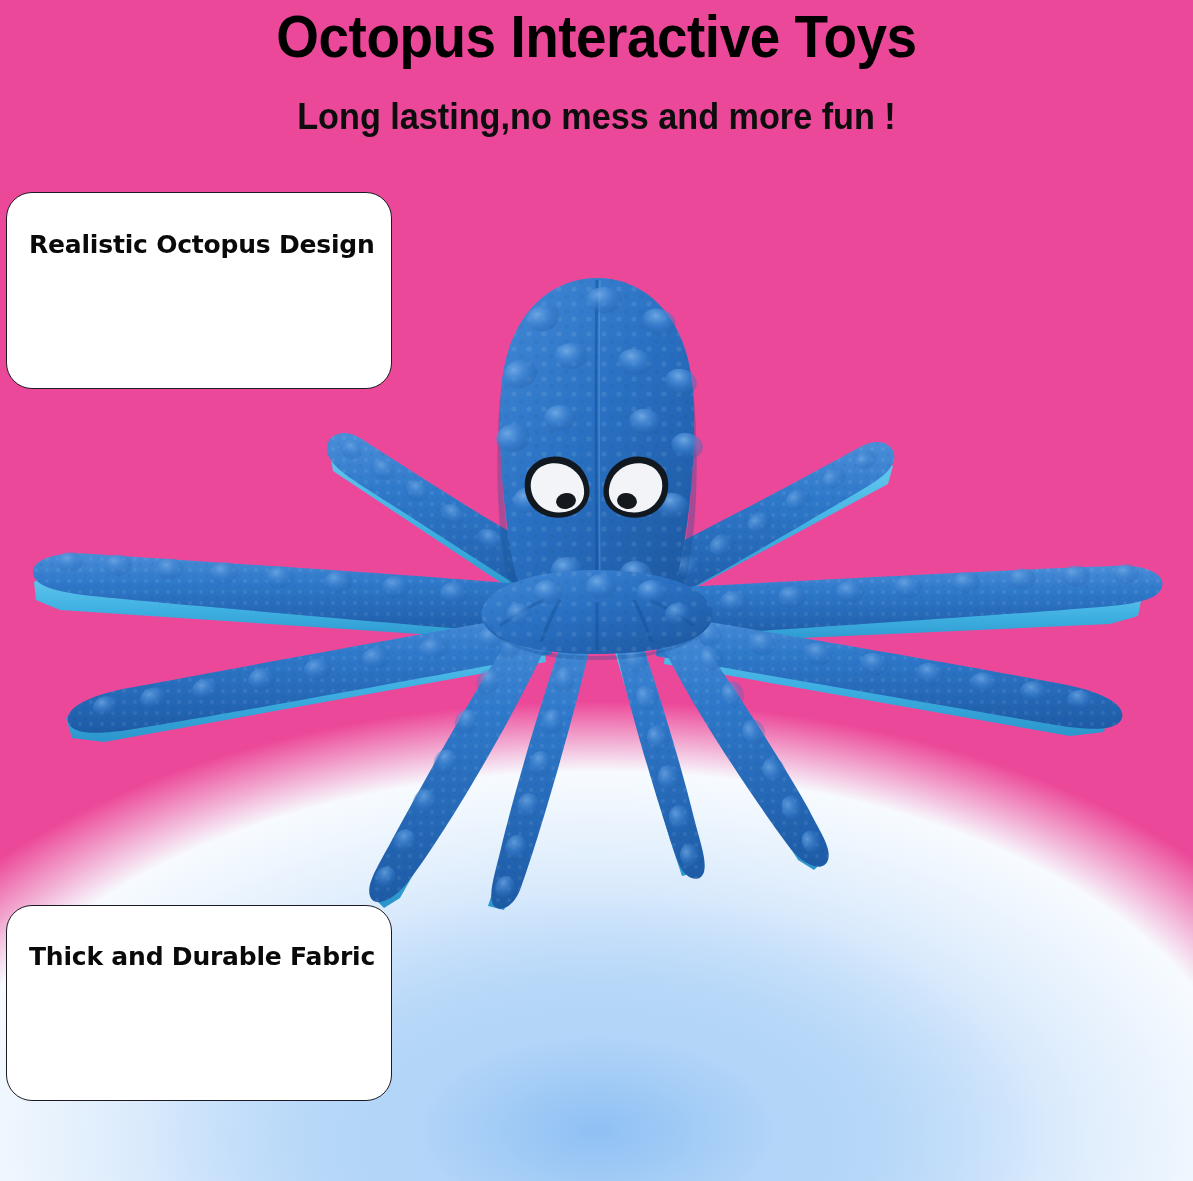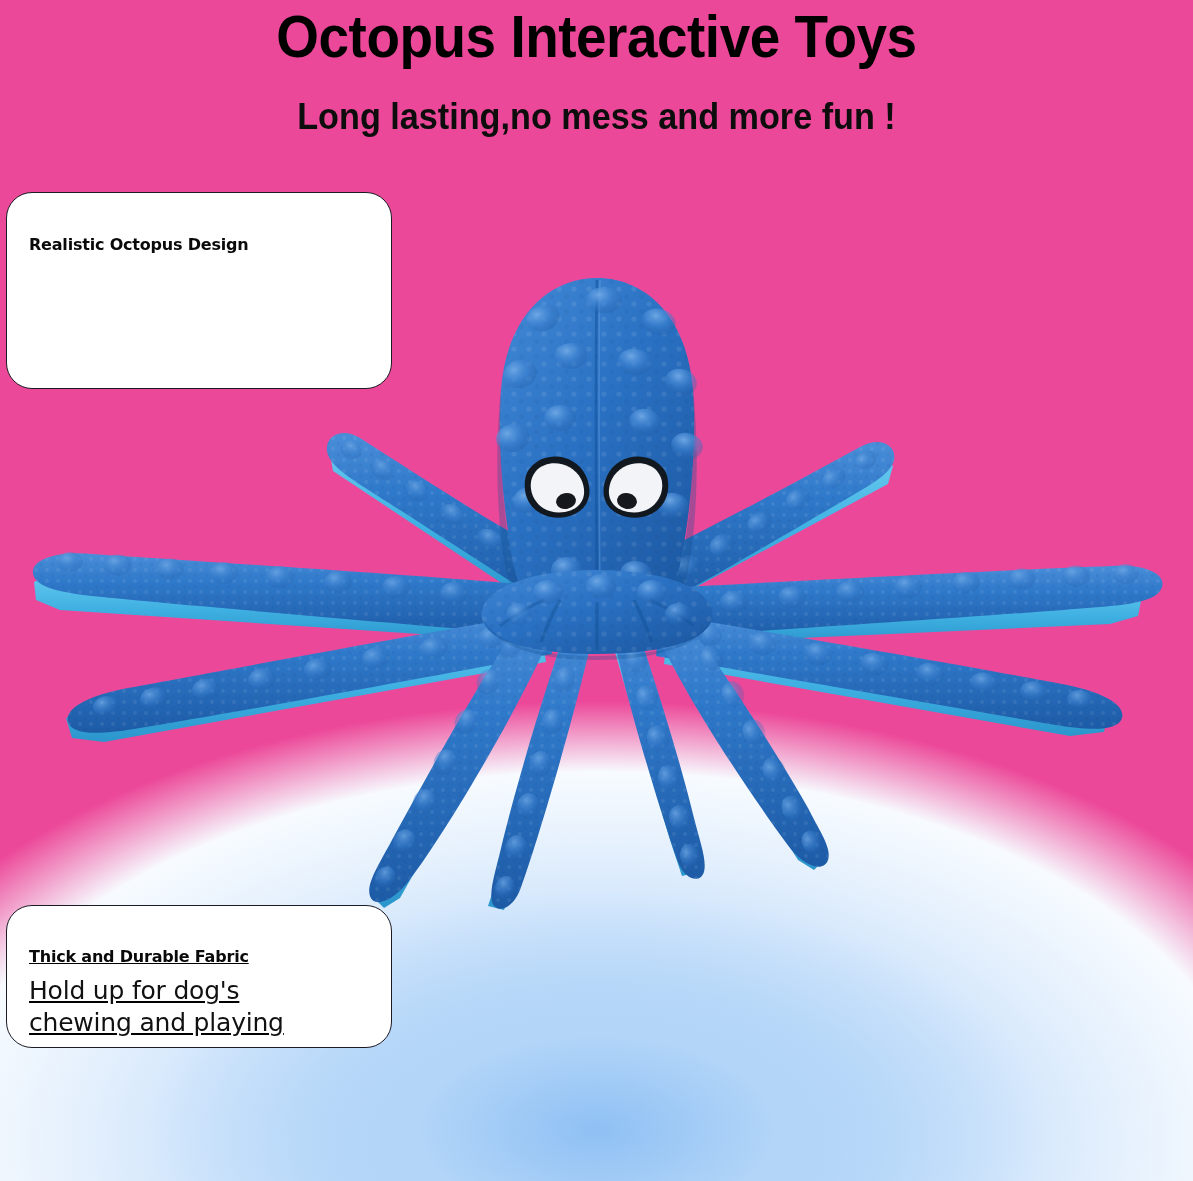--- a/index.html
+++ b/index.html
@@ -80,21 +80,21 @@
     position:absolute;
     box-sizing:border-box;
     background:#ffffff;
     border:1.6px solid #1b1b25;
     border-radius:26px;
     z-index:4;
   }
   .fbox .head{
     font-family:"DejaVu Sans","Liberation Sans",sans-serif;
     font-weight:bold;
-    font-size:16px;
+    font-size:25px;
     line-height:31px;
     color:#0a0a0a;
     letter-spacing:-0.2px;
     white-space:pre-line;
   }
   .fbox .body{
     font-family:"DejaVu Sans","Liberation Sans",sans-serif;
     font-weight:normal;
     font-size:25px;
     line-height:32px;
@@ -103,21 +103,21 @@
     margin-top:3px;
     white-space:pre-line;
   }
 
   #box-tl{left:6px;top:192px;width:386px;height:197px;}
   #box-tl .inner{padding:36px 0 0 22px;}
 
   #box-tr{left:792px;top:192px;width:396px;height:197px;}
   #box-tr .inner{padding:22px 0 0 34px;}
 
-  #box-bl{left:6px;top:905px;width:386px;height:143px;text-decoration:underline;}
+  #box-bl{left:6px;top:905px;width:386px;height:196px;}
   #box-bl .inner{padding:35px 0 0 22px;}
 
   #box-br{left:800px;top:920px;width:390px;height:182px;}
   #box-br .inner{padding:26px 0 0 48px;}
 
   
   #octo{
     position:absolute;
     left:0;top:270px;
     width:1193px;height:640px;
@@ -460,19 +460,17 @@
   <div class="fbox" id="box-tl">
     <div class="inner">
       <div class="head">Realistic Octopus Design</div>
     </div>
   </div>
 
 
   <div class="fbox" id="box-bl">
     <div class="inner">
       <div class="head">Thick and Durable Fabric</div>
-      <div class="body">Hold up for dog's
-chewing and playing</div>
     </div>
   </div>
 
 
 </div>
 
 </body></html>

